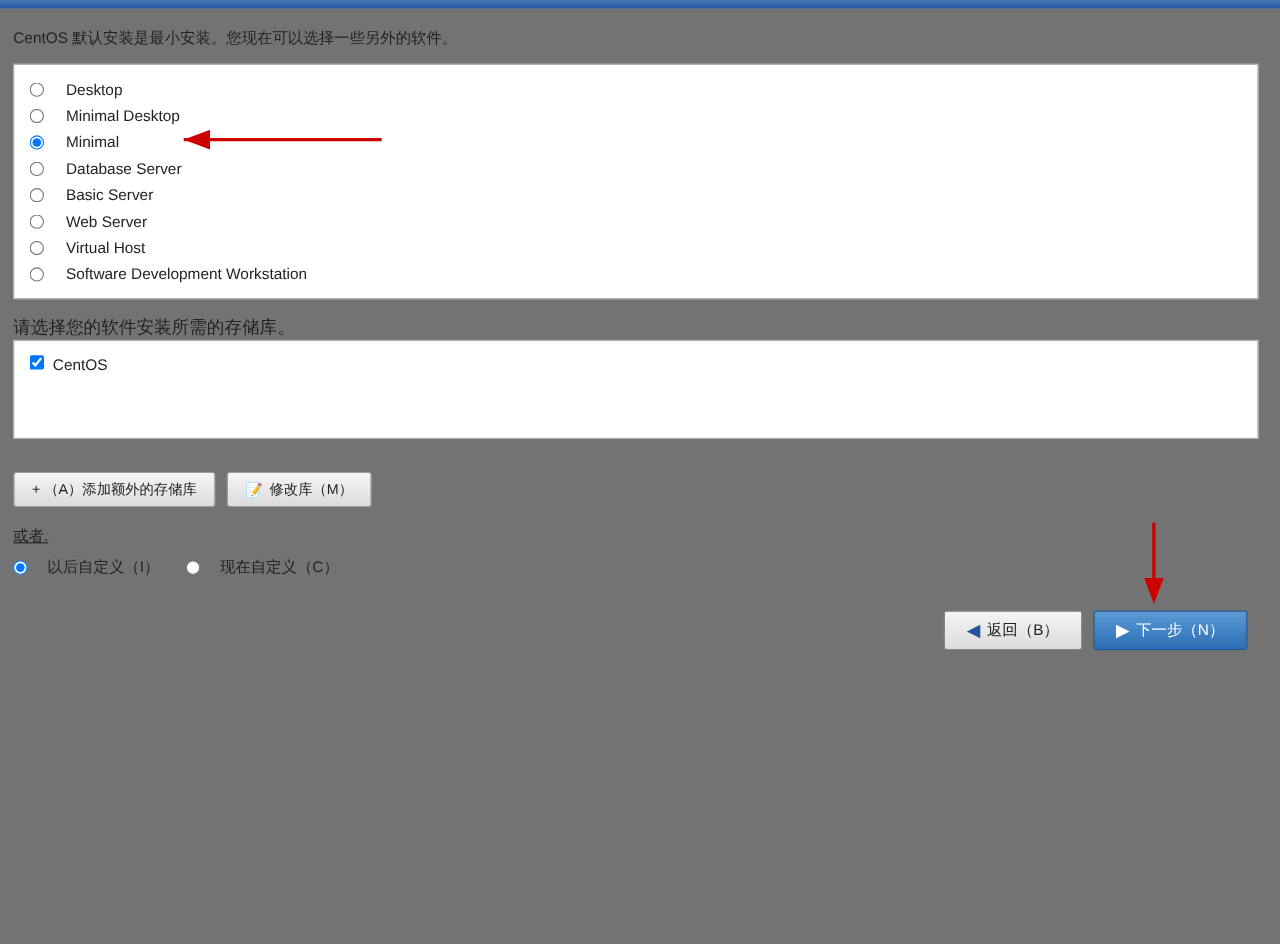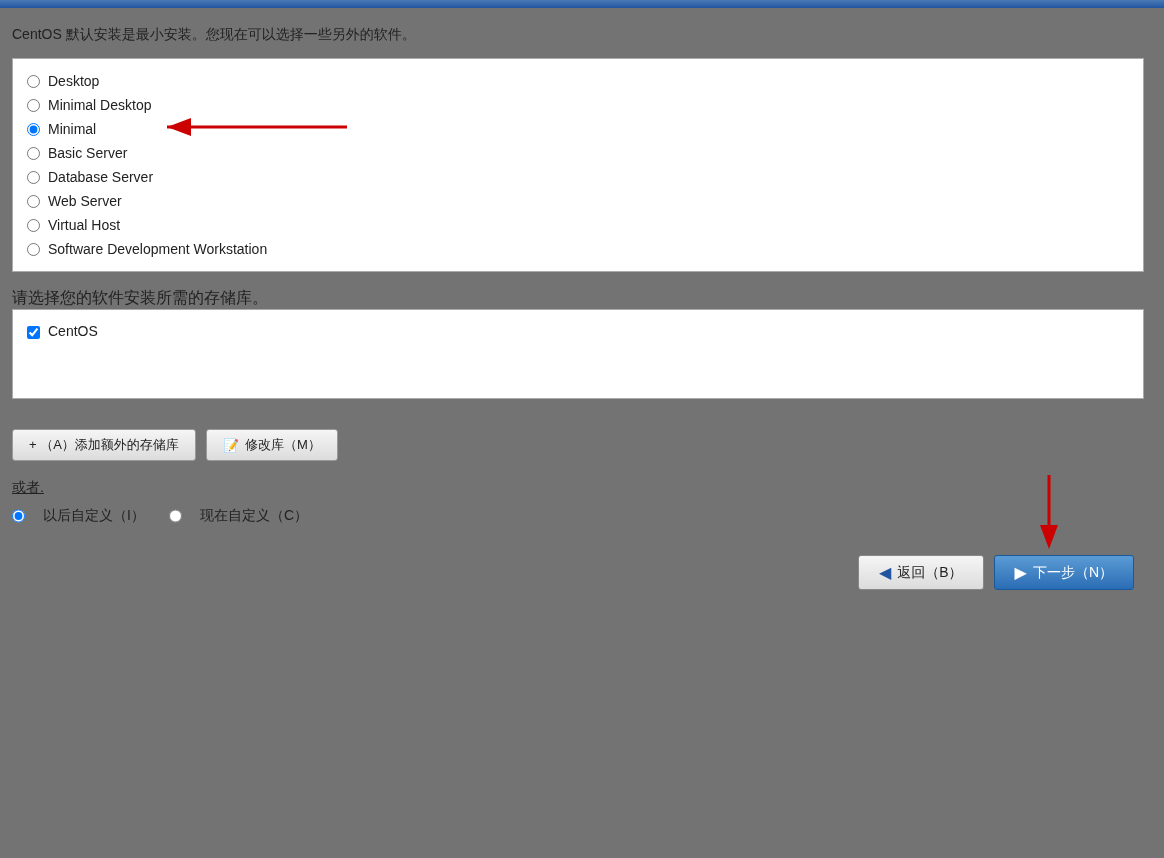--- a/index.html
+++ b/index.html
@@ -32,40 +32,41 @@
       border: 1px solid #aaa;
       padding: 10px 14px;
       margin-bottom: 16px;
     }
     .radio-item {
       display: flex;
       align-items: center;
       padding: 4px 0;
       font-size: 14px;
       color: #222;
+      gap: 12px;
     }
     .radio-item input[type="radio"] {
       margin-right: 8px;
       cursor: pointer;
     }
     .section-label {
       font-size: 16px;
       color: #222;
       margin-bottom: 0;
     }
     .checkbox-box {
       background: #fff;
       border: 1px solid #aaa;
       padding: 10px 14px;
       margin-bottom: 14px;
       min-height: 90px;
     }
     .checkbox-item {
       display: flex;
-      align-items: flex-end;
+      align-items: flex-start;
       font-size: 14px;
       color: #222;
       padding: 3px 0;
     }
     .checkbox-item input[type="checkbox"] {
       margin-right: 8px;
       cursor: pointer;
     }
     .button-row {
       display: flex;
@@ -172,26 +173,26 @@
       <svg class="red-arrow-svg" width="200" height="30">
         <defs>
           <marker id="arrowhead" markerWidth="8" markerHeight="6" refX="8" refY="3" orient="auto">
             <polygon points="0 0, 8 3, 0 6" fill="#cc0000"></polygon>
           </marker>
         </defs>
         <line x1="190" y1="14" x2="10" y2="14" stroke="#cc0000" stroke-width="3" marker-end="url(#arrowhead)"></line>
       </svg>
     </div>
     <div class="radio-item">
+      <input type="radio" name="software" id="database-server" style="">
+      <label for="database-server">Database Server</label>
+    </div>
+    <div class="radio-item">
       <input type="radio" name="software" id="basic-server" style="">
       <label for="basic-server">Basic Server</label>
-    </div>
-    <div class="radio-item">
-      <input type="radio" name="software" id="database-server" style="">
-      <label for="database-server">Database Server</label>
     </div>
     <div class="radio-item">
       <input type="radio" name="software" id="web-server" style="">
       <label for="web-server">Web Server</label>
     </div>
     <div class="radio-item">
       <input type="radio" name="software" id="virtual-host" style="">
       <label for="virtual-host">Virtual Host</label>
     </div>
     <div class="radio-item">

